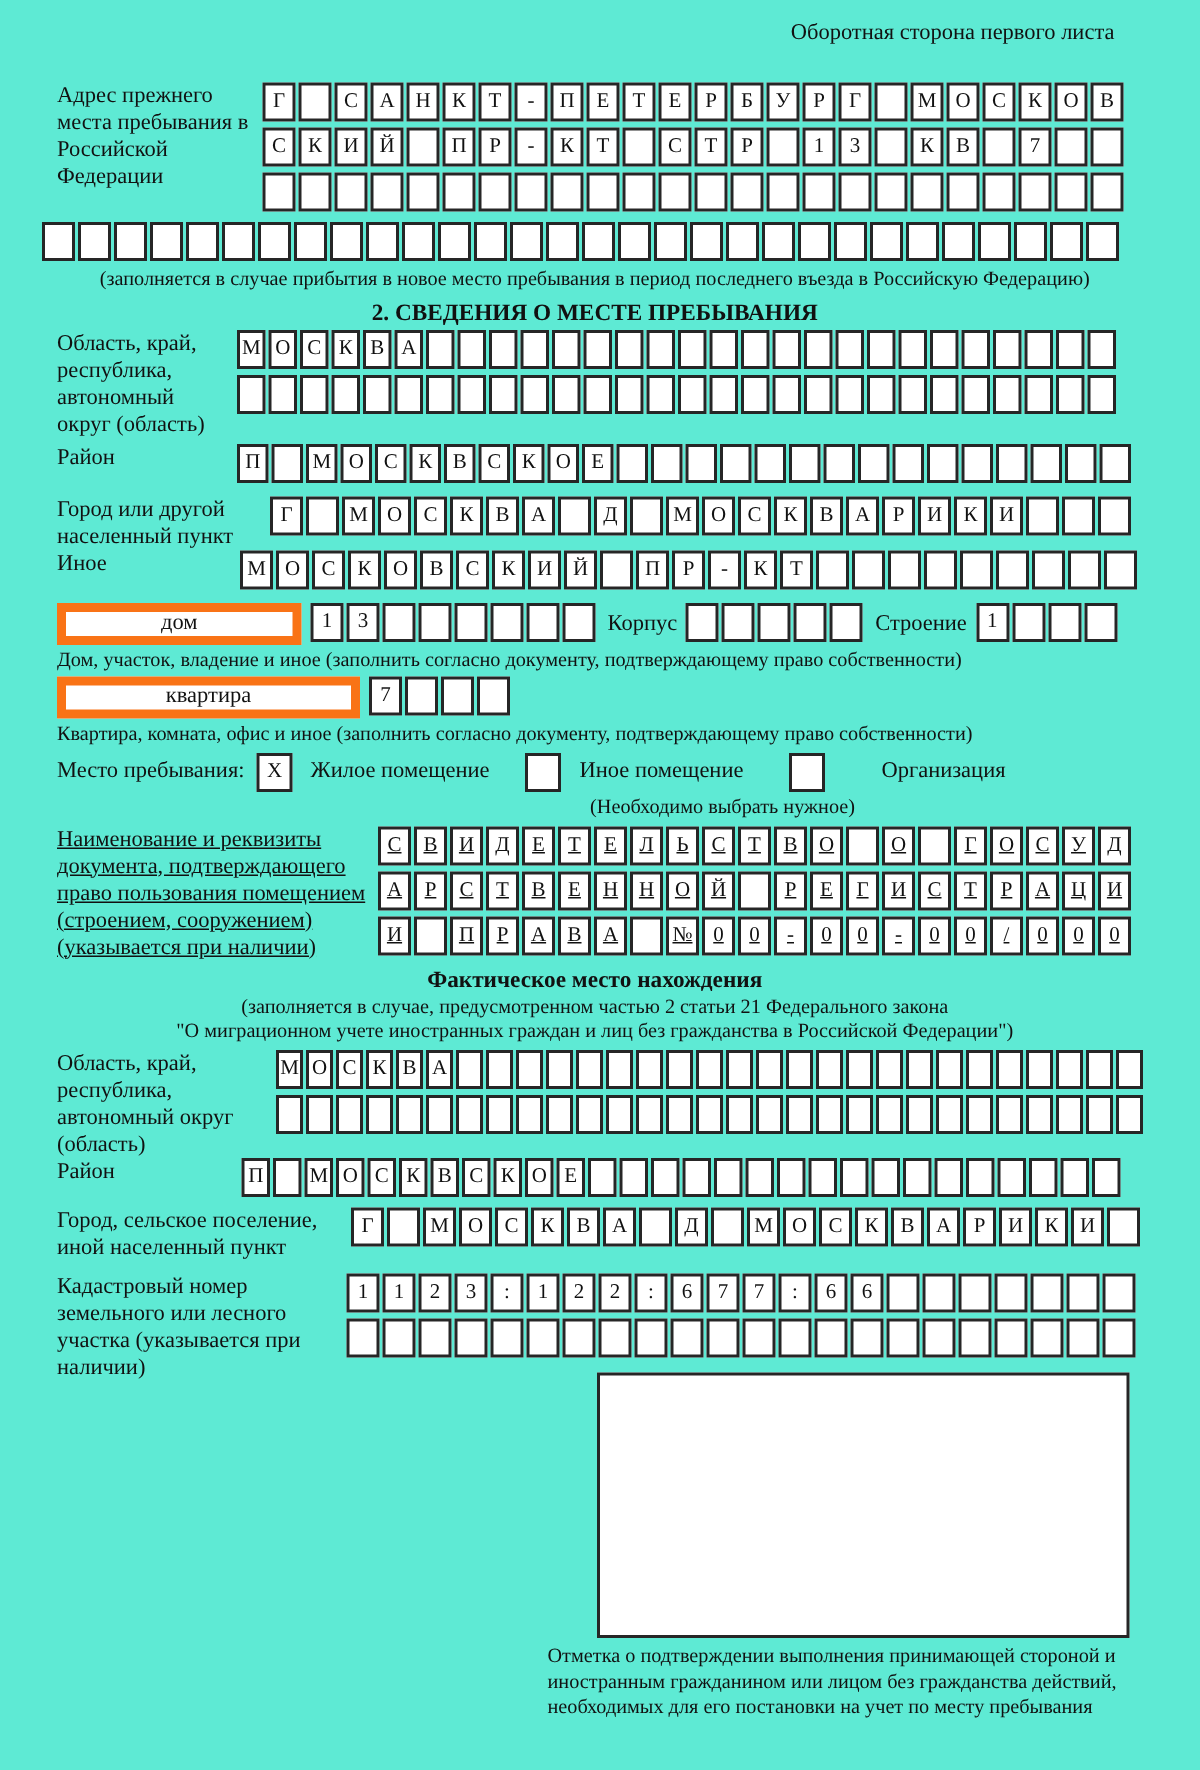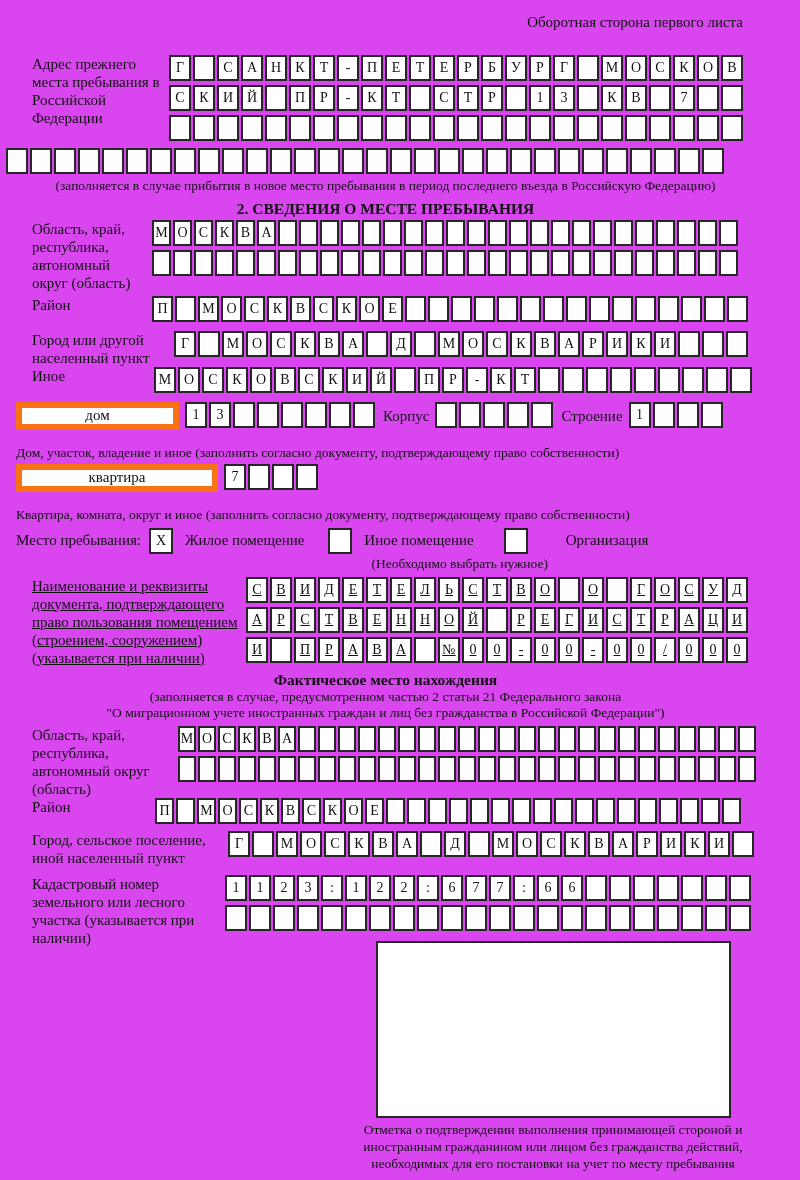--- a/index.html
+++ b/index.html
@@ -1,23 +1,23 @@
 <!DOCTYPE html>
 <html><head>
 <meta charset="utf-8">
 <style>
   html,body{margin:0;padding:0;background:#fff;}
   .page{
     position:relative;width:800px;height:1180px;box-sizing:border-box;
-    padding:14px 45px 0 16px;background:#d946ef;overflow:hidden;
+    padding:14px 45px 0 38px;background:#5eead4;overflow:hidden;
     font-family:"Liberation Serif","DejaVu Serif",serif;color:#111;
   }
   .hdr{font-size:15px;text-align:right;padding-right:12px;}
   .frow{display:flex;align-items:flex-start;}
-  .lbl{flex:none;font-size:15px;line-height:1.2;box-sizing:border-box;padding-right:4px;margin-left:16px;}
+  .lbl{flex:none;font-size:15px;line-height:1.2;box-sizing:border-box;padding-right:4px;}
   .rows{display:block;}
   .cells{display:flex;flex-wrap:nowrap;margin-bottom:4px;}
   .cell{
     flex:none;box-sizing:content-box;width:var(--cw,18px);height:22px;
     border:2px solid #262626;margin-right:2px;background:#fff;
     display:flex;align-items:center;justify-content:center;
     font-size:14px;line-height:1;font-family:"Liberation Serif","DejaVu Serif",serif;
   }
   .cap{font-size:13.5px;line-height:1.25;}
   .center{text-align:center;}
@@ -33,33 +33,33 @@
   .blk-a .lbl{width:137px;}
   .row4{margin-left:-10px;margin-top:3px;}
   .cap-a{margin-top:3px;}
   .s2-title{margin-top:5px;}
   .s2-region{margin-top:2px;}  .s2-region .lbl{width:120px;}
   .s2-district{margin-top:4px;} .s2-district .lbl{width:120px;}
   .s2-city{margin-top:5px;}    .s2-city .lbl{width:142px;}
   .s2-street{margin-top:0;}    .s2-street .lbl{width:122px;}
   .house-row{display:flex;align-items:flex-start;margin-top:5px;}
   .house-row .cells{margin-bottom:0;}
-  .cap-left{margin-top:15px;}
+  .cap-left{margin-top:2px;}
   .apt-row{display:flex;align-items:flex-start;margin-top:2px;}
   .apt-row .cells{margin-bottom:0;}
   .stay-wrap{margin-top:4px;}
   .stay-cap{margin-left:62px;width:470px;text-align:right;margin-top:2px;font-family:Liberation Serif, serif;}
   .s2-doc{margin-top:4px;text-decoration:underline;}     .s2-doc .lbl{width:214px;}
   .s3-title{margin-top:4px;}
   .s3-region{margin-top:4px;}  .s3-region .lbl{width:146px;}
   .s3-district{margin-top:0;}  .s3-district .lbl{width:123px;}
   .s3-city{margin-top:3px;}    .s3-city .lbl{width:196px;}
   .cad{margin-top:8px;}        .cad .lbl{width:193px;}
   .bigbox{width:355px;height:177px;margin-left:360px;margin-top:-6px;}
-  .footer-cap{width:420px;margin-left:327px;margin-top:4px;text-align:center;}
+  .footer-cap{width:420px;margin-left:327px;margin-top:4px;}
 </style>
 </head>
 <body>
 
 <div class="page">
 
   <div class="hdr">Оборотная сторона первого листа</div>
 
   <div class="frow blk-a">
     <div class="lbl">Адрес прежнего места пребывания в Российской Федерации</div>
@@ -373,21 +373,21 @@
   <div class="apt-row">
     <div class="wbox" style="width:202px">квартира</div>
     <div style="width:6px"></div>
     <div class="cells" style="--cw:18px">
         <div class="cell">7</div>
         <div class="cell"></div>
         <div class="cell"></div>
         <div class="cell"></div>
       </div>
   </div>
-  <div class="cap cap-left">Квартира, комната, округ и иное (заполнить согласно документу, подтверждающему право собственности)</div>
+  <div class="cap cap-left">Квартира, комната, офис и иное (заполнить согласно документу, подтверждающему право собственности)</div>
 
   <div class="stay-row stay-wrap">
     <span>Место пребывания:</span>
     <div class="cells" style="--cw:20px;margin-left:8px">
         <div class="cell">X</div>
       </div>
     <span style="margin-left:10px">Жилое помещение</span>
     <div class="cells" style="--cw:20px;margin-left:24px">
         <div class="cell"></div>
       </div>

